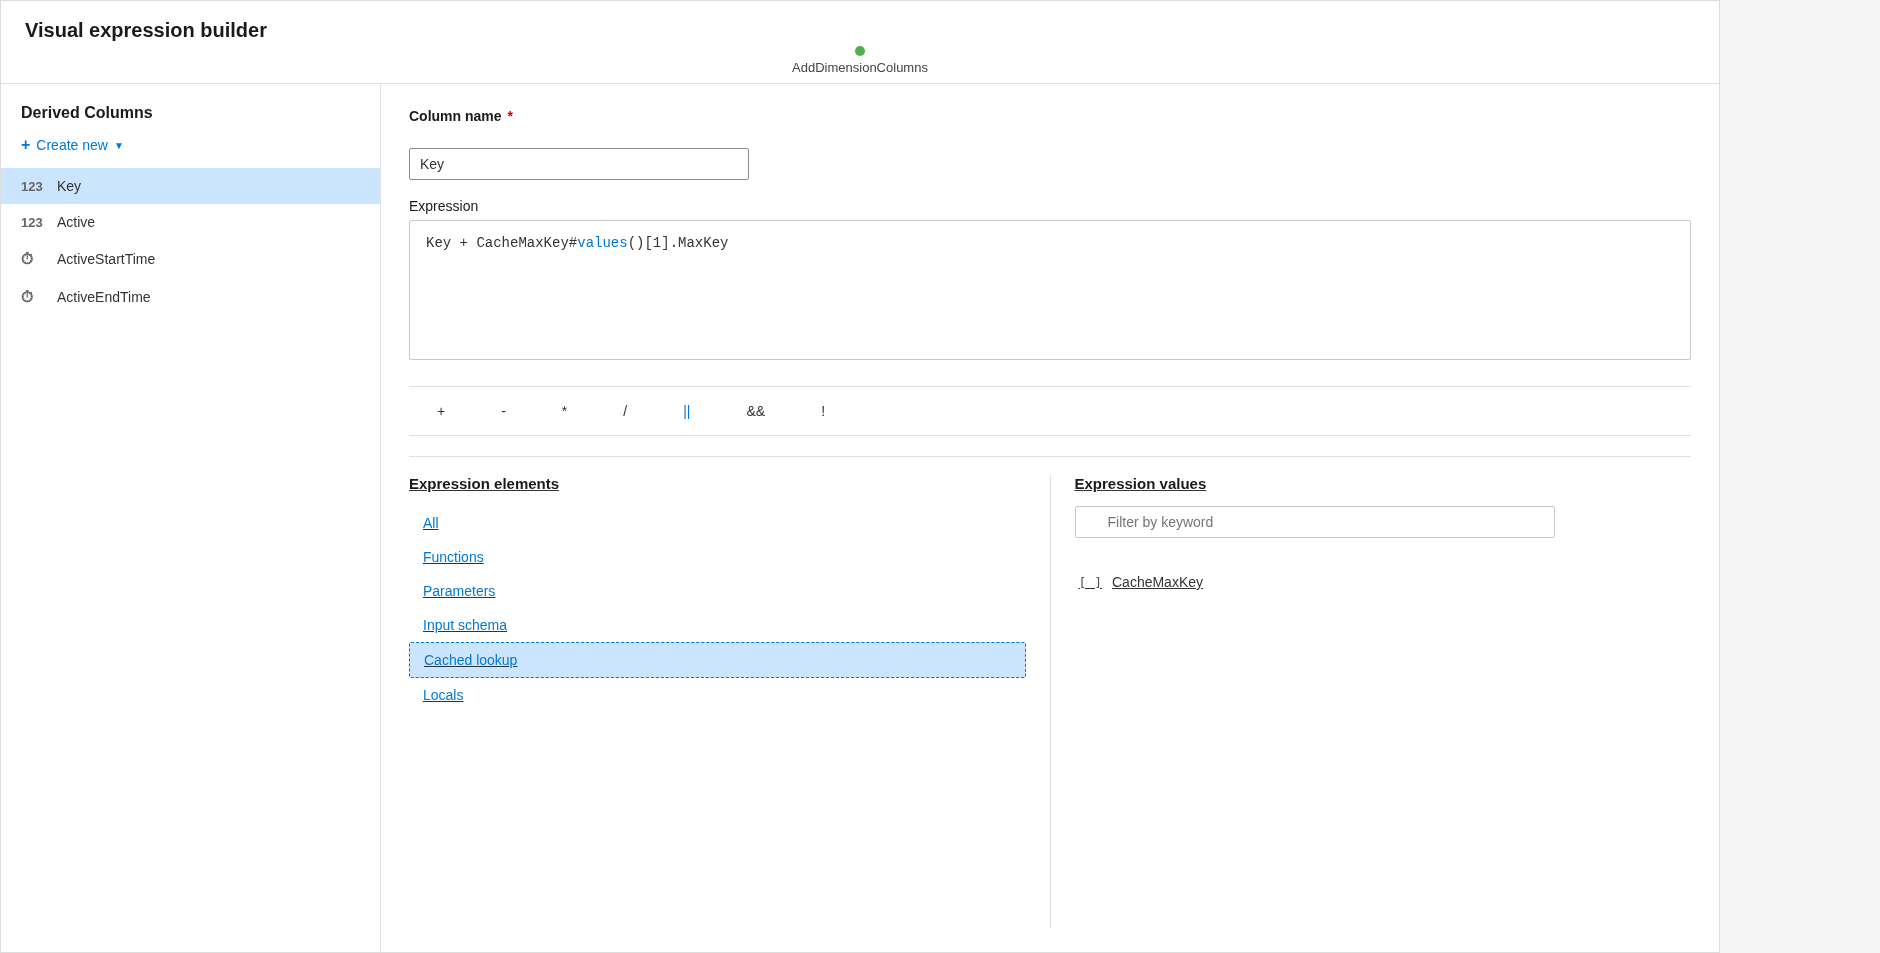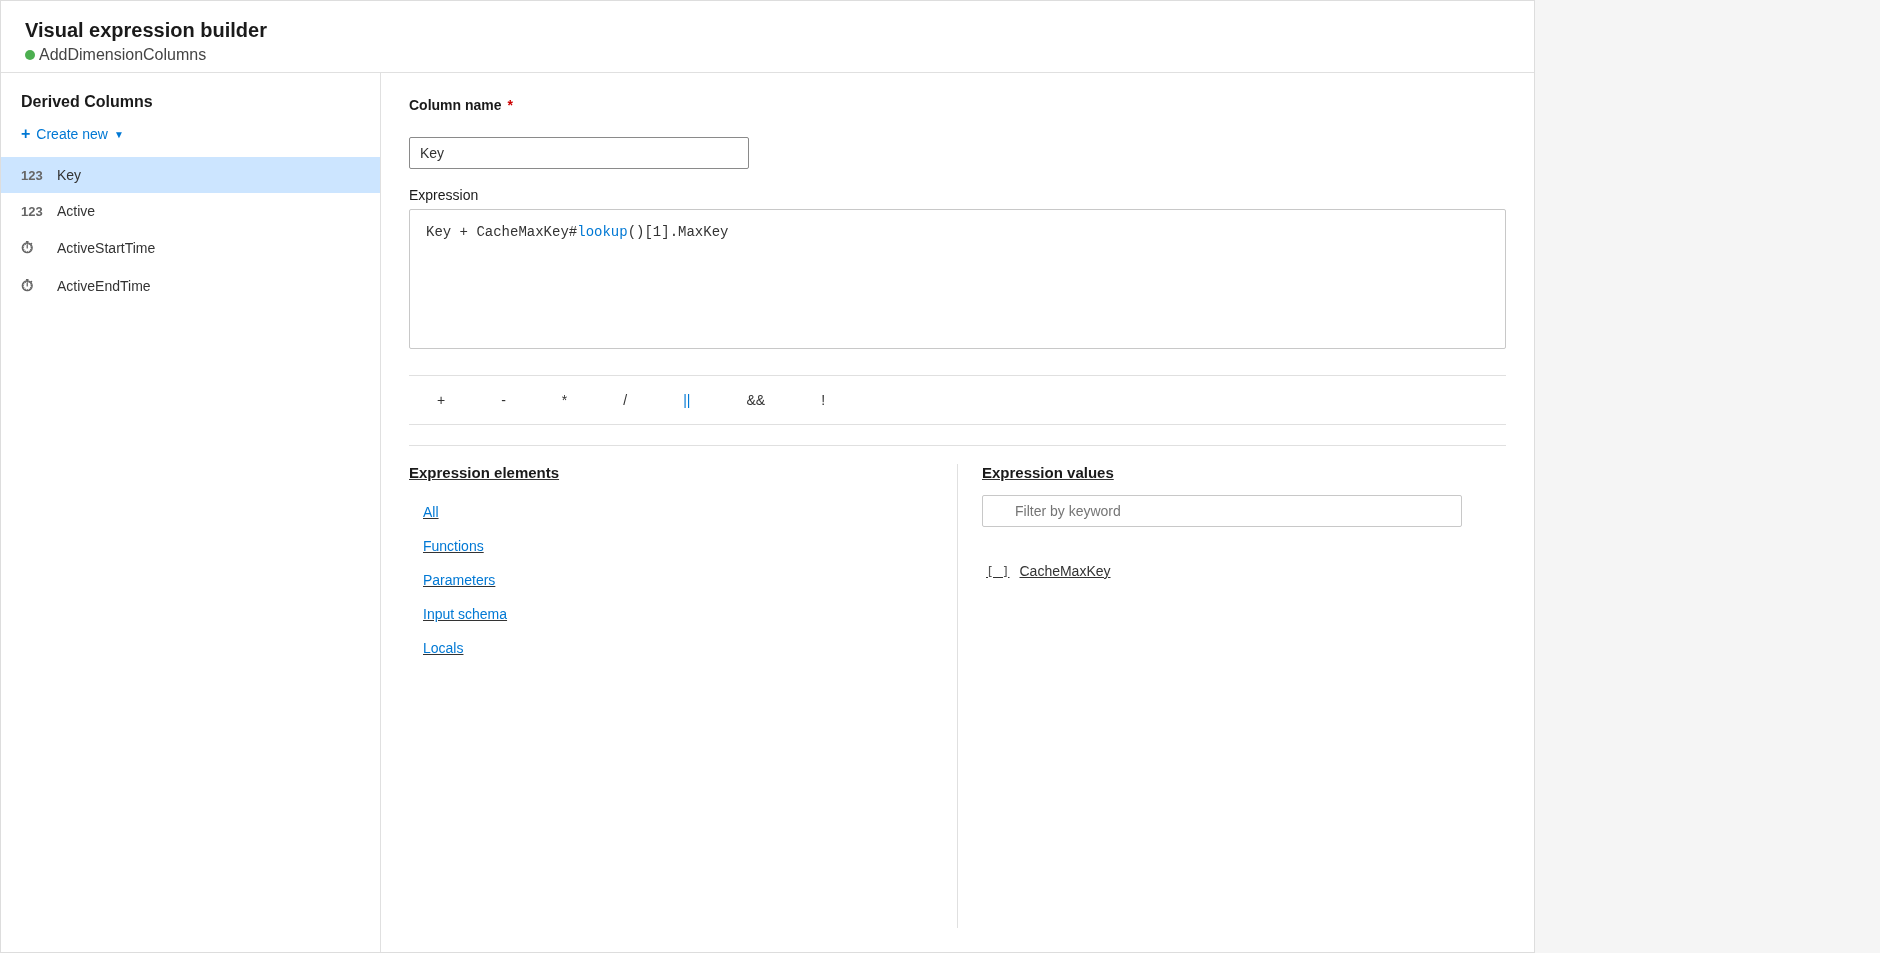--- a/index.html
+++ b/index.html
@@ -6,41 +6,42 @@
     body {
       font-family: 'Segoe UI', Tahoma, Geneva, Verdana, sans-serif;
       background: #f5f5f5;
       color: #333;
       font-size: 14px;
     }
     .app-container {
       display: flex;
       flex-direction: column;
       height: 953px;
-      width: 1535px;
+      width: 1720px;
       background: #fff;
       border: 1px solid #ddd;
     }
     .header {
       padding: 18px 24px 8px 24px;
       border-bottom: 1px solid #e0e0e0;
       background: #fff;
     }
     .header-title {
       font-size: 20px;
       font-weight: 600;
       color: #1a1a1a;
     }
     .header-subtitle {
       display: flex;
       align-items: center;
       gap: 4px;
       margin-top: 4px;
-      font-size: 16px;
+      font-size: 13px;
       color: #444;
+      flex-direction: column;
     }
     .green-dot {
       width: 10px;
       height: 10px;
       background: #4caf50;
       border-radius: 50%;
       display: inline-block;
     }
     .main-layout {
       display: flex;
@@ -296,21 +297,21 @@
         <div class="field-label">
           <span>Column name</span>
           <span class="required-star">*</span>
         </div>
         <input class="field-input" type="text" value="Key" style="">
       </div>
 
       <div class="field-group">
         <div class="expression-label">Expression</div>
         <div class="expression-editor">
-          <span class="expression-text">Key + CacheMaxKey#</span><span class="expression-highlight">lookup</span><span class="expression-text">()[1].MaxKey</span>
+          <span class="expression-text">Key + CacheMaxKey#</span><span class="expression-highlight">values</span><span class="expression-text">()[1].MaxKey</span>
         </div>
       </div>
 
       <div class="operator-bar">
         <button class="operator-btn">+</button>
         <button class="operator-btn">-</button>
         <button class="operator-btn">*</button>
         <button class="operator-btn">/</button>
         <button class="operator-btn blue">||</button>
         <button class="operator-btn">&amp;&amp;</button>
@@ -318,20 +319,21 @@
       </div>
 
       <div class="lower-section">
 
         <div class="expression-elements">
           <div class="section-title">Expression elements</div>
           <div class="elem-item">All</div>
           <div class="elem-item">Functions</div>
           <div class="elem-item">Parameters</div>
           <div class="elem-item">Input schema</div>
+          <div class="elem-item selected">Cached lookup</div>
           <div class="elem-item">Locals</div>
         </div>
 
         <div class="expression-values">
           <div class="section-title">Expression values</div>
           <div class="filter-wrapper">
             <span class="filter-icon">🔍</span>
             <input class="filter-input" type="text" placeholder="Filter by keyword" style="">
           </div>
           <div class="value-item">

